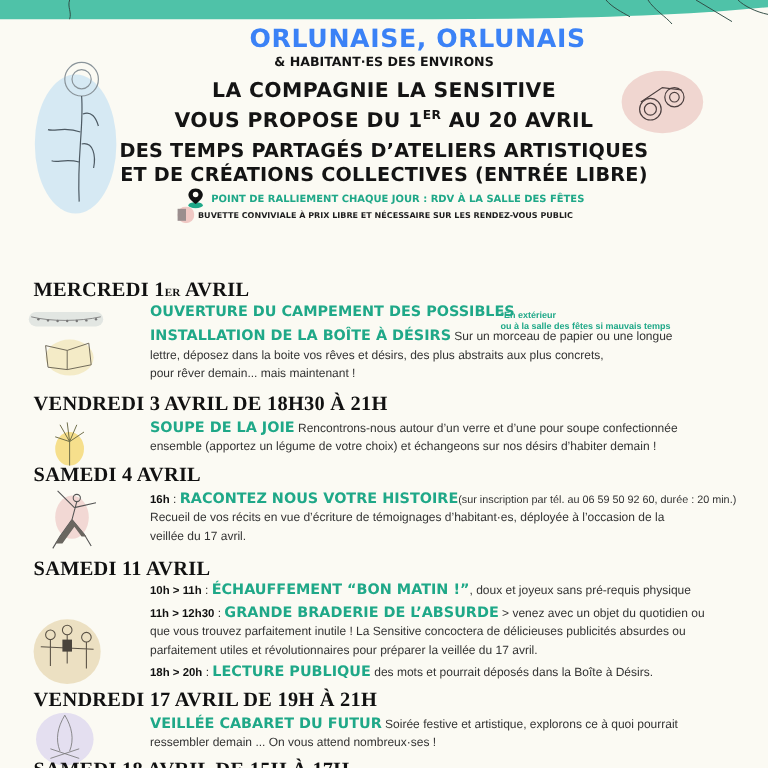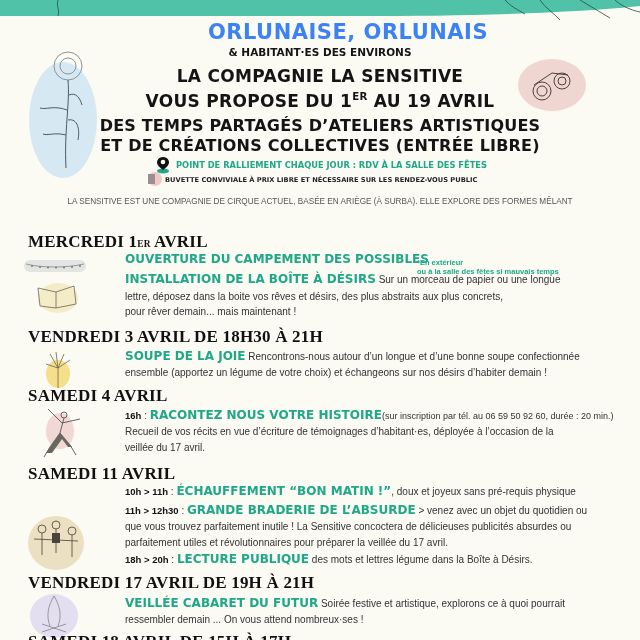--- a/index.html
+++ b/index.html
@@ -65,38 +65,37 @@
       <circle cx="30" cy="36" r="5"></circle>
     <circle cx="50" cy="26" r="8"></circle>
       <circle cx="50" cy="26" r="4"></circle>
     <path d="M22 30 L40 18 L56 20"></path>
   </g>
 </svg>
 
 <div class="center h1">ORLUNAISE, ORLUNAIS</div>
 <div class="center h1sub">&amp; HABITANT·ES DES ENVIRONS</div>
 <div class="center h2 a">LA COMPAGNIE LA SENSITIVE</div>
-<div class="center h2 b small"><span>VOUS PROPOSE DU </span><span>1</span><sup>ER</sup><span> AU 19 AVRIL</span></div>
+<div class="center h2 b small"><span>VOUS PROPOSE DU </span><span>1</span><sup>ER</sup><span> AU 20 AVRIL</span></div>
 <div class="center h3 a">DES TEMPS PARTAGÉS D’ATELIERS ARTISTIQUES</div>
 <div class="center h3 b">ET DE CRÉATIONS COLLECTIVES (ENTRÉE LIBRE)</div>
 
 <svg class="deco" style="left:156px;top:156px" width="14" height="18" viewBox="0 0 14 18">
   <ellipse cx="7" cy="15" rx="6" ry="2.5" fill="#1fa888"></ellipse>
   <path d="M7 1 C3 1 1 4 1 6.5 C1 10 7 14 7 14 C7 14 13 10 13 6.5 C13 4 11 1 7 1 Z" fill="#111"></path>
   <circle cx="7" cy="6" r="2.3" fill="#fbfaf3"></circle>
 </svg>
 <div class="meet" style="left:176px">POINT DE RALLIEMENT CHAQUE JOUR : RDV À LA SALLE DES FÊTES</div>
 <svg class="deco" style="left:140px;top:172px" width="22" height="14" viewBox="0 0 22 14">
   <circle cx="15" cy="7" r="7" fill="#f0c8c4"></circle>
   <rect x="8" y="2" width="7" height="10" fill="#9a8e8e"></rect>
 </svg>
 <div class="buvette">BUVETTE CONVIVIALE À PRIX LIBRE ET NÉCESSAIRE SUR LES RENDEZ-VOUS PUBLIC</div>
 
 <div class="intro">
-  <div>La Sensitive est une compagnie de cirque actuel, basée en Ariège (à Surba). Elle explore des formes mêlant</div>
 </div>
 
 <div class="day" style="top:232px"><span>Mercredi 1</span><sup>er</sup><span> Avril</span></div>
 <svg class="deco" style="left:22px;top:258px" width="66" height="16" viewBox="0 0 66 16">
   <rect x="2" y="2" width="62" height="12" rx="6" fill="#e2e6e2"></rect>
   <path d="M4 6 C20 10 44 10 62 6" stroke="#777" fill="none" stroke-width="0.7"></path>
   <g fill="#777">
       <circle cx="10" cy="8" r="1"></circle>
       <circle cx="18" cy="9" r="1"></circle>
       <circle cx="26" cy="9.5" r="1"></circle>
@@ -122,21 +121,21 @@
 <div class="line" style="top:289px">lettre, déposez dans la boite vos rêves et désirs, des plus abstraits aux plus concrets,</div>
 <div class="line" style="top:304px">pour rêver demain... mais maintenant !</div>
 
 <div class="day" style="top:327px">Vendredi 3 Avril de 18h30 à 21h</div>
 <svg class="deco" style="left:40px;top:350px" width="36" height="40" viewBox="0 0 36 40">
   <ellipse cx="18" cy="24" rx="12" ry="14" fill="#f6df8c"></ellipse>
   <g stroke="#6b6a45" fill="none" stroke-width="0.8">
       <path d="M18 38 L18 18 L10 4 M18 18 L16 2 M18 18 L24 4 M18 18 L30 10 M18 18 L6 14"></path>
     </g>
 </svg>
-<div class="line" style="top:349px"><span class="t">SOUPE DE LA JOIE</span> <span>Rencontrons-nous autour d’un longue et d’une bonne soupe confectionnée</span></div>
+<div class="line" style="top:349px"><span class="t">SOUPE DE LA JOIE</span> <span>Rencontrons-nous autour d’un verre et d’une pour soupe confectionnée</span></div>
 <div class="line" style="top:365px">ensemble (apportez un légume de votre choix) et échangeons sur nos désirs d’habiter demain  !</div>
 
 <div class="day" style="top:386px">Samedi 4 Avril</div>
 <svg class="deco" style="left:36px;top:403px" width="50" height="60" viewBox="0 0 50 60">
   <ellipse cx="24" cy="28" rx="14" ry="18" fill="#f2d8d4"></ellipse>
   <g stroke="#555" fill="none" stroke-width="0.9">
       <circle cx="28" cy="12" r="3"></circle>
       <path d="M28 15 L24 30 L14 44 L8 54 M24 30 L34 42 L40 52 M26 20 L12 6 M26 20 L44 16"></path>
     </g>
   <path d="M24 30 L14 44 L10 50 L16 50 L26 36 L32 44 L36 44 Z" fill="#6a6660"></path>
@@ -153,21 +152,21 @@
       <circle cx="32" cy="10" r="4"></circle>
       <circle cx="48" cy="16" r="4"></circle>
       <path d="M18 18 L18 40 M32 14 L32 38 M48 20 L48 42 M10 24 L54 26"></path>
     </g>
   <rect x="28" y="18" width="8" height="10" fill="#4a443c"></rect>
 </svg>
 <div class="line" style="top:484px"><span class="tm">10h &gt; 11h</span><span> : </span><span class="t">ÉCHAUFFEMENT “BON MATIN !”</span><span>, doux et joyeux sans pré-requis physique</span></div>
 <div class="line" style="top:503px"><span class="tm">11h &gt; 12h30</span><span> : </span><span class="t">GRANDE BRADERIE DE L’ABSURDE</span><span> &gt; venez avec un objet du quotidien ou</span></div>
 <div class="line" style="top:519px">que vous trouvez parfaitement inutile ! La Sensitive concoctera de délicieuses publicités absurdes ou</div>
 <div class="line" style="top:535px">parfaitement utiles et révolutionnaires pour préparer la veillée du 17 avril.</div>
-<div class="line" style="top:552px"><span class="tm">18h &gt; 20h</span><span> : </span><span class="t">LECTURE PUBLIQUE</span><span> des mots et lettres légume dans la Boîte à Désirs.</span></div>
+<div class="line" style="top:552px"><span class="tm">18h &gt; 20h</span><span> : </span><span class="t">LECTURE PUBLIQUE</span><span> des mots et pourrait déposés dans la Boîte à Désirs.</span></div>
 
 <div class="day" style="top:573px">Vendredi 17 Avril de 19h à 21h</div>
 <svg class="deco" style="left:28px;top:592px" width="52" height="48" viewBox="0 0 52 48">
   <ellipse cx="26" cy="24" rx="24" ry="22" fill="#e4dff0"></ellipse>
   <g stroke="#777" fill="none" stroke-width="0.7">
       <path d="M26 4 C20 14 18 24 22 34 M26 4 C32 14 34 24 30 34 M14 40 L38 32 M14 32 L38 40"></path>
     </g>
 </svg>
 <div class="line" style="top:596px"><span class="t">VEILLÉE CABARET DU FUTUR</span> <span>Soirée festive et artistique, explorons ce à quoi pourrait</span></div>
 <div class="line" style="top:612px">ressembler demain ... On vous attend nombreux·ses !</div>

